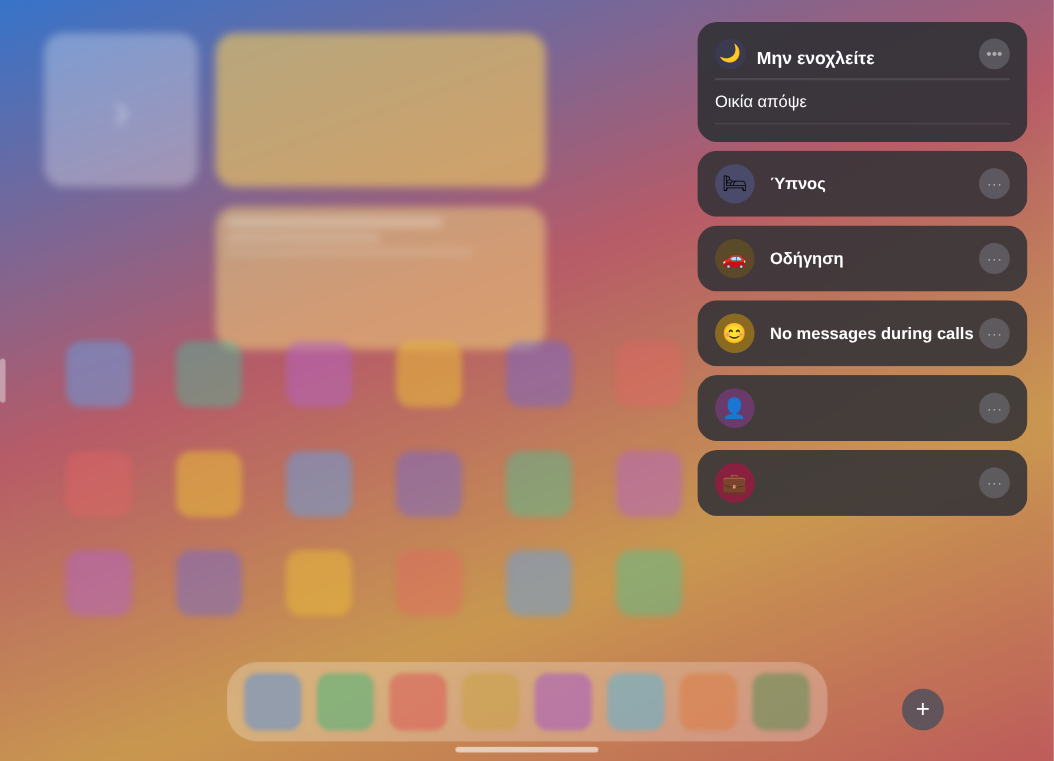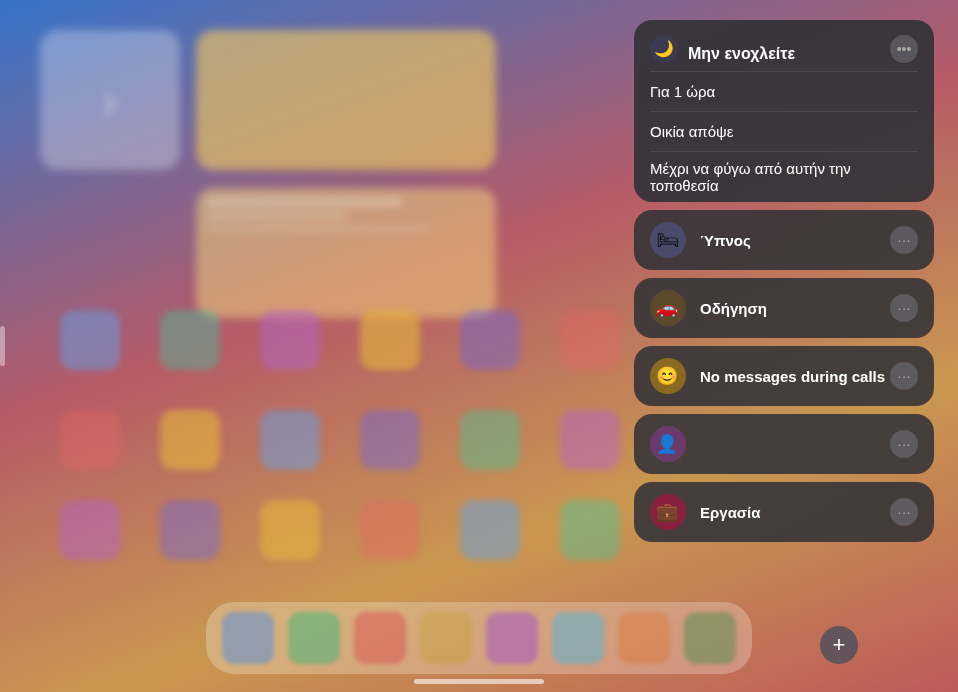--- a/index.html
+++ b/index.html
@@ -372,26 +372,24 @@
   <div class="dnd-card">
     <div class="dnd-header">
       <div class="dnd-title-row">
         <div class="moon-icon">🌙</div>
         <span class="dnd-title">Μην ενοχλείτε</span>
       </div>
       <div class="more-dots">•••</div>
     </div>
 
     <div class="dnd-divider"></div>
-    <div class="dnd-option">Για 1 ώρα</div>
     <div class="dnd-divider"></div>
     <div class="dnd-option">Οικία απόψε</div>
     <div class="dnd-divider"></div>
     <div class="dnd-option-sub">
-      <div class="main-text">Μέχρι να φύγω από αυτήν την τοποθεσία</div>
     </div>
   </div>
 
   <div class="focus-btn">
     <div class="focus-btn-left">
       <div class="focus-icon sleep">🛏</div>
       <div class="focus-btn-text">
         <span class="focus-btn-title">Ύπνος</span>
       </div>
     </div>
@@ -422,21 +420,20 @@
     <div class="focus-btn-left">
       <div class="focus-icon personal">👤</div>
     </div>
     <div class="more-dots">···</div>
   </div>
 
   <div class="focus-btn">
     <div class="focus-btn-left">
       <div class="focus-icon work">💼</div>
       <div class="focus-btn-text">
-        <span class="focus-btn-title">Εργασία</span>
       </div>
     </div>
     <div class="more-dots">···</div>
   </div>
 
 </div>
 
 <div id="add-button">+</div>
 
 <div id="home-indicator"></div>

